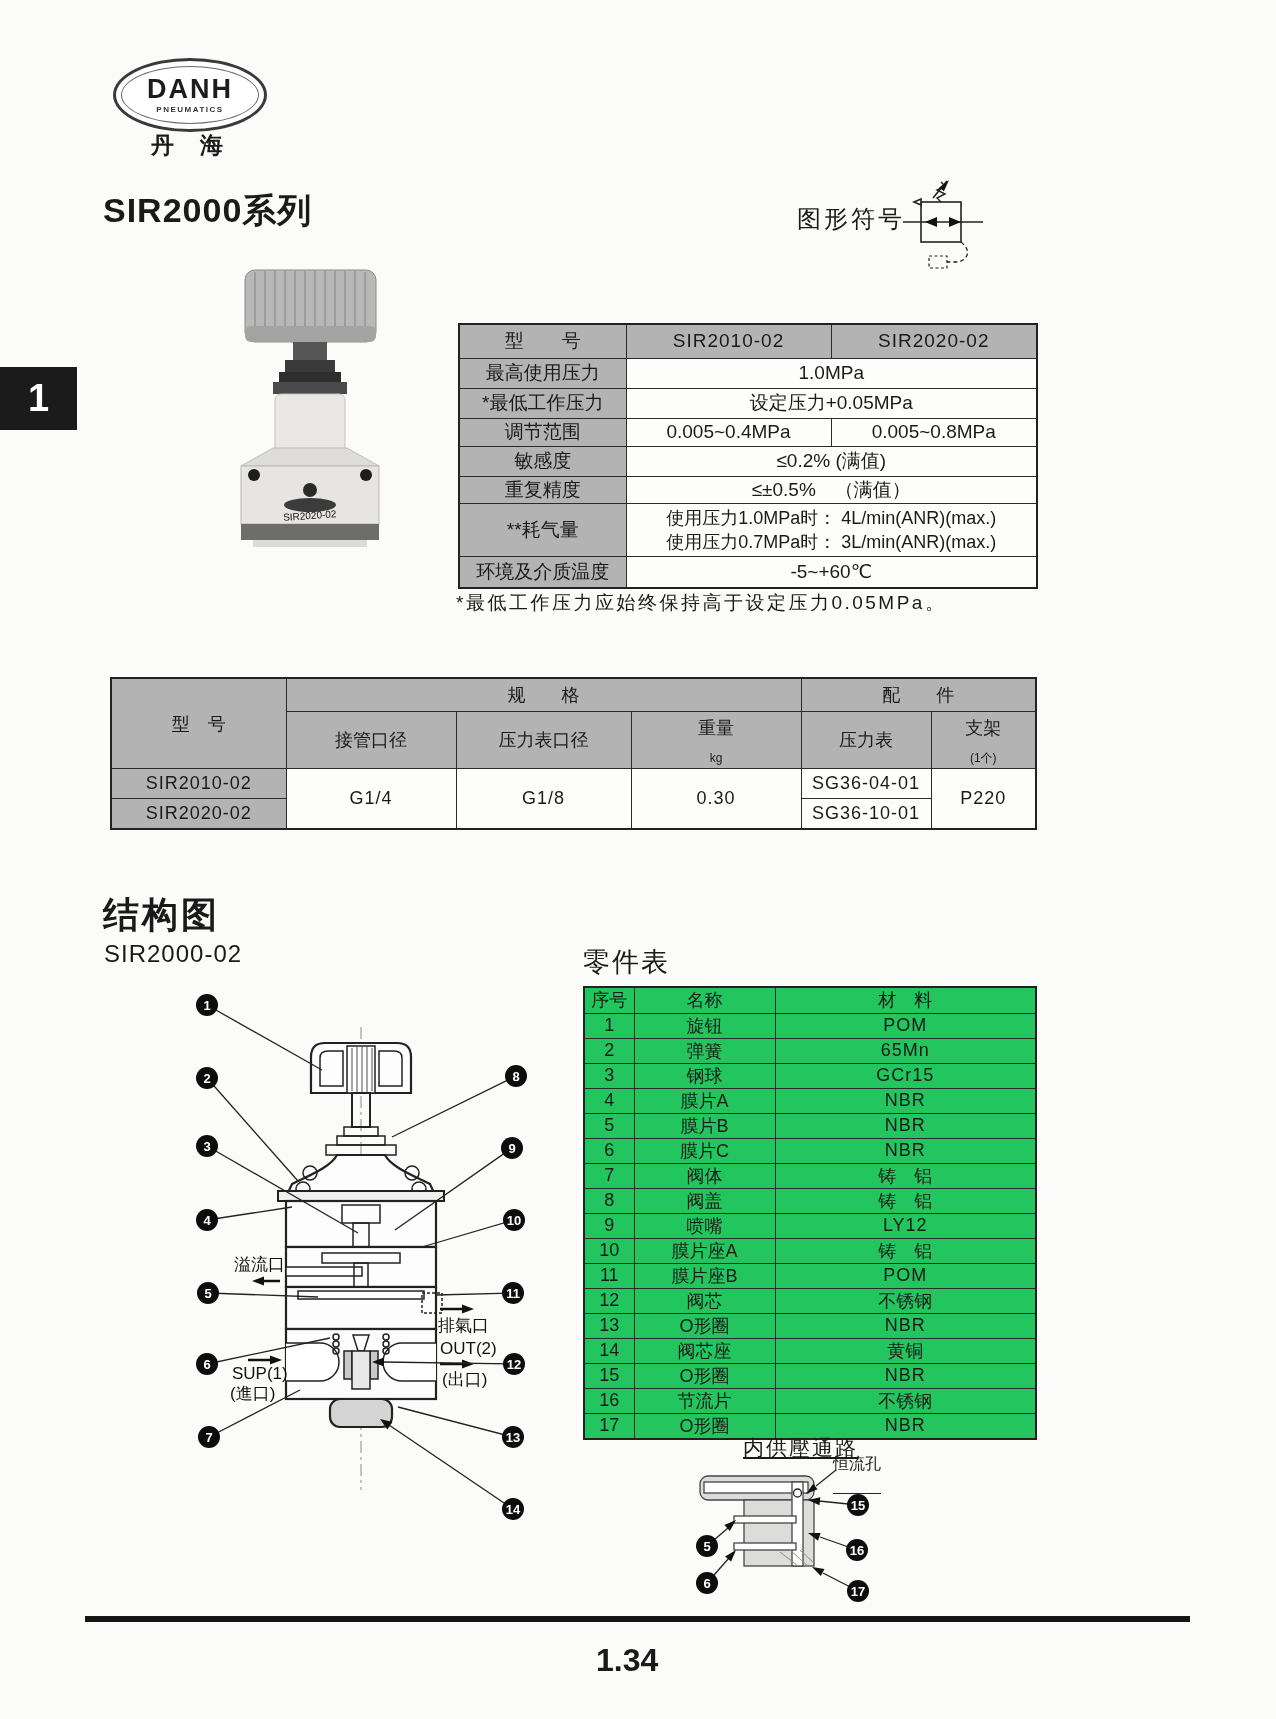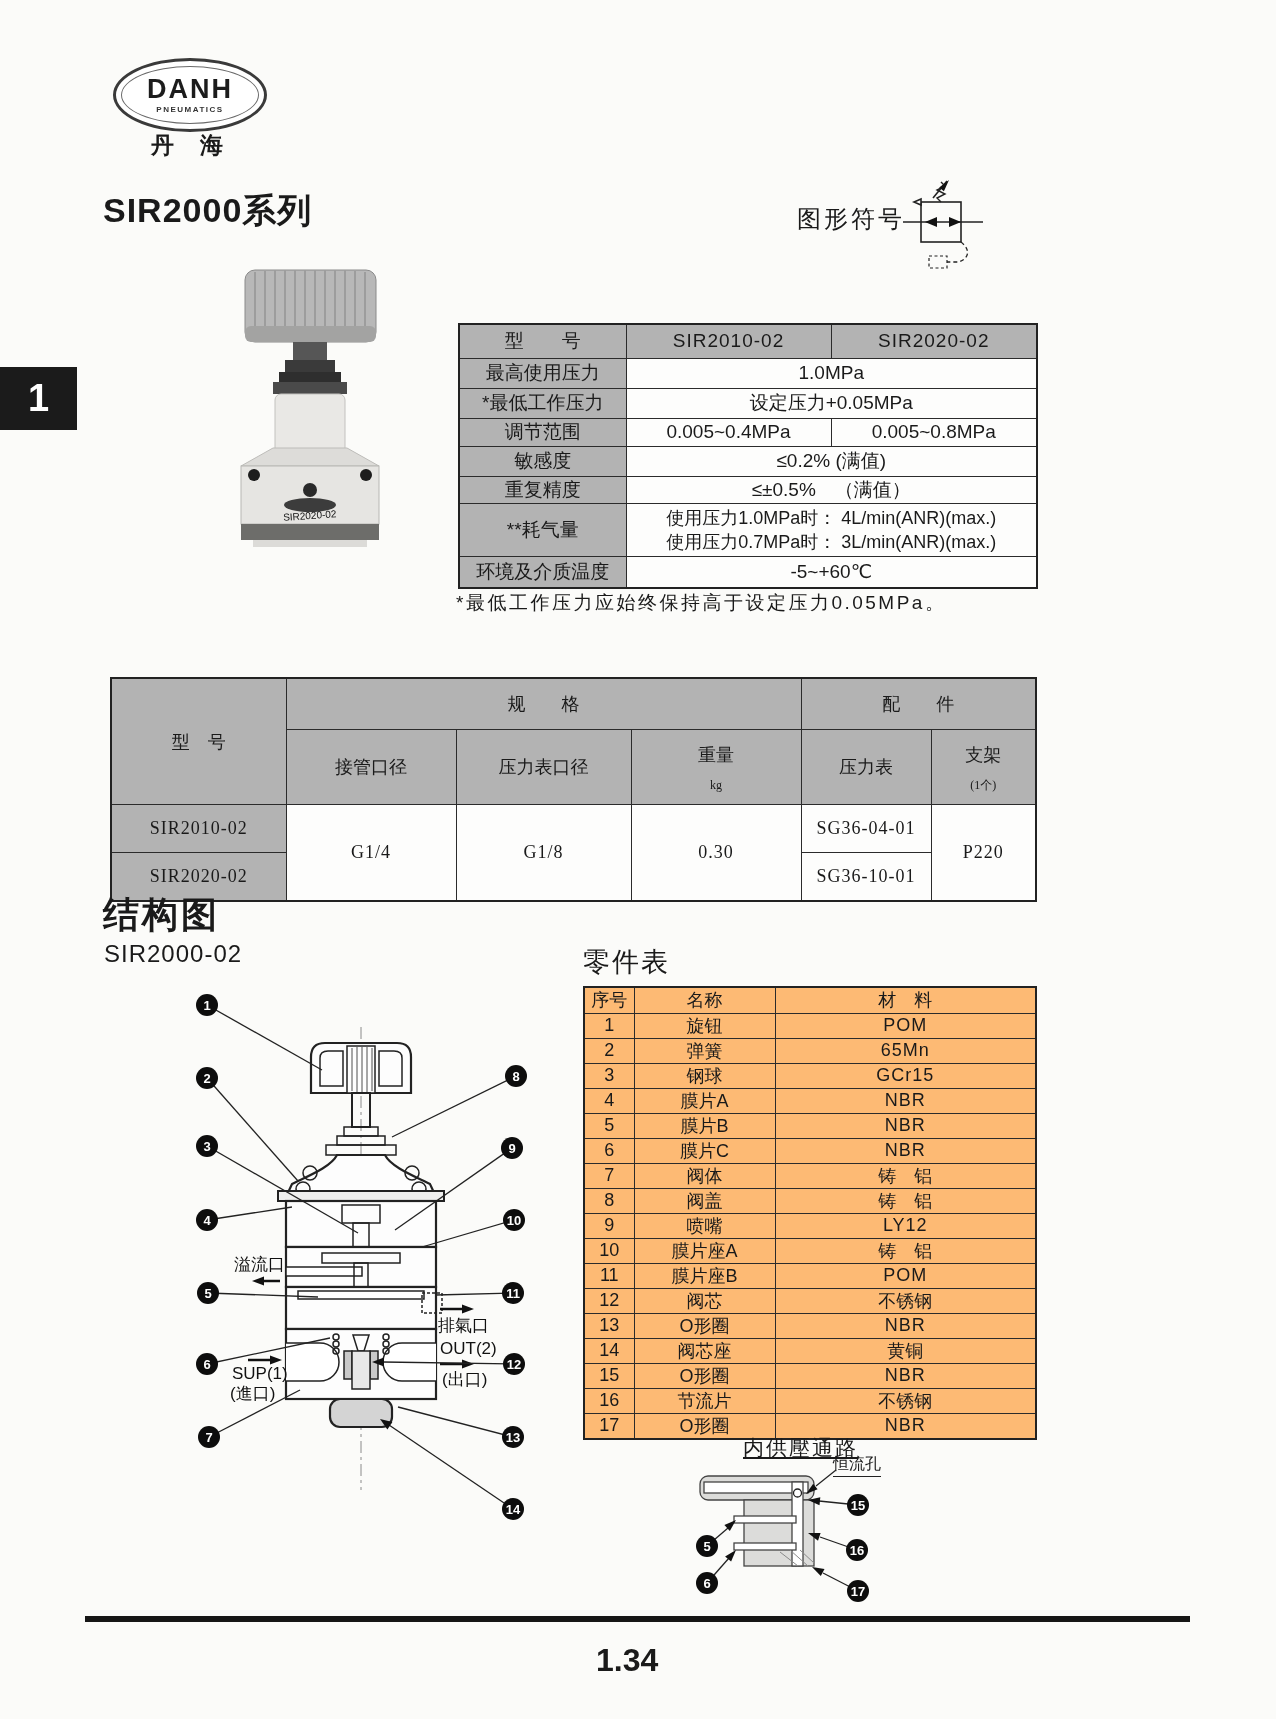--- a/index.html
+++ b/index.html
@@ -45,41 +45,41 @@
     font-size:38px; font-weight:bold;
   }
 
   
   .series-title { left:103px; top:188px; font-size:34px; font-weight:600; letter-spacing:2px; }
   .symbol-label { left:797px; top:203px; font-size:24px; letter-spacing:3px; }
   .struct-title { left:103px; top:891px; font-size:36px; font-weight:600; letter-spacing:3px; }
   .struct-model { left:104px; top:940px; font-size:24px; letter-spacing:2px; }
   .parts-title  { left:583px; top:944px; font-size:27px; font-weight:500; letter-spacing:2px; }
   .internal-title { left:743px; top:1434px; font-size:21px; letter-spacing:2px;text-decoration:underline; }
-  .hole-label  { left:833px; top:1454px; font-size:16px; border-bottom:1.5px solid #222; padding-bottom:1px; }
+  .hole-label  { left:833px; top:1454px; font-size:16px; border-bottom:1.5px solid #222; padding-bottom:18px; }
   .page-number { left:596px; top:1642px; font-size:32px; font-weight:bold; }
   .bottom-rule { left:85px; top:1616px; width:1105px; height:6px; background:#161616; }
 
   
   table { border-collapse:collapse; table-layout:fixed; }
   .spec { left:458px; top:323px; width:578px; border:2.5px solid #222; }
   .spec th,.spec td { border:1.6px solid #2b2b2b; text-align:center; vertical-align:middle;
                       font-size:19px; font-weight:normal; padding:0; }
   .spec th { background:#b3b3b3; }
   .spec td { background:#fdfdfc; }
   .latin { letter-spacing:1px; }
 
   .order { left:110px; top:677px; width:925px; border:2.5px solid #222; }
   .order th,.order td { border:1.6px solid #2b2b2b; text-align:center; vertical-align:middle;
-                        font-size:18px; font-weight:normal; padding:13px;font-family:Liberation Serif, serif; }
+                        font-size:18px; font-weight:normal; padding:4px; }
   .order th { background:#b3b3b3; }
   .order td { background:#fdfdfc; }
   .order .sub { font-size:12px; line-height:1;margin-top:12px; }
 
-  .parts { left:583px; top:986px; width:452px; border:2.5px solid #222; background:#fdba74; }
+  .parts { left:583px; top:986px; width:452px; border:2.5px solid #222; background:#22c55e; }
   .parts th,.parts td { border:1.4px solid #2b2b2b; text-align:center; vertical-align:middle;
                         font-size:18px; font-weight:normal; padding:0; height:24px; }
 
   .notes { left:456px; top:591px; font-size:19px; letter-spacing:2.5px; line-height:24px; }
 
   svg text { font-family:"Liberation Sans","DejaVu Sans",sans-serif; fill:#111; }
   svg .callout-num { fill:#fff; font-size:13px; font-weight:bold; }
   svg .dlabel { font-size:17px; }
 </style>
 </head>

